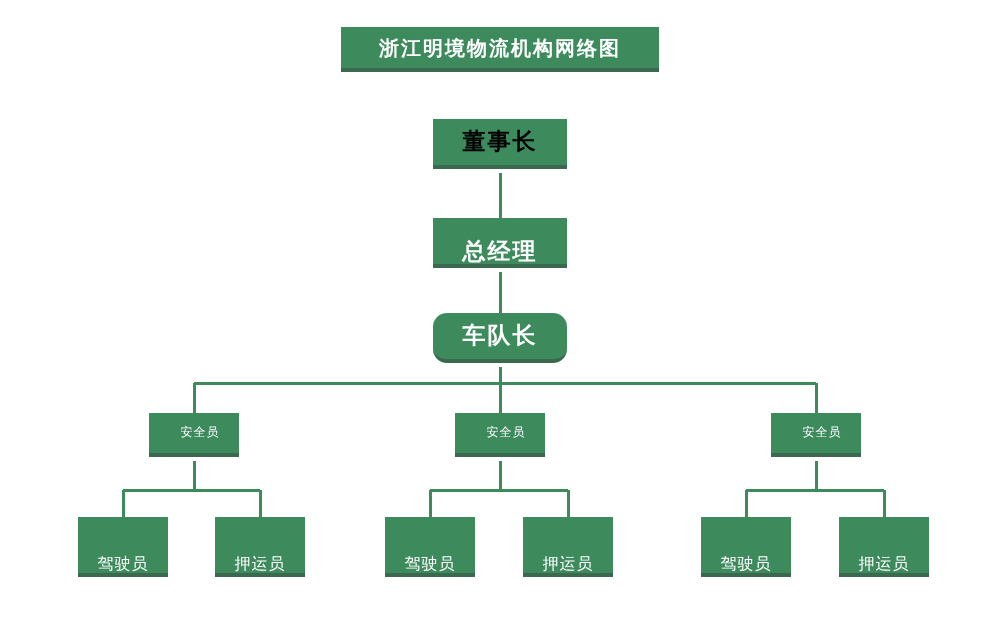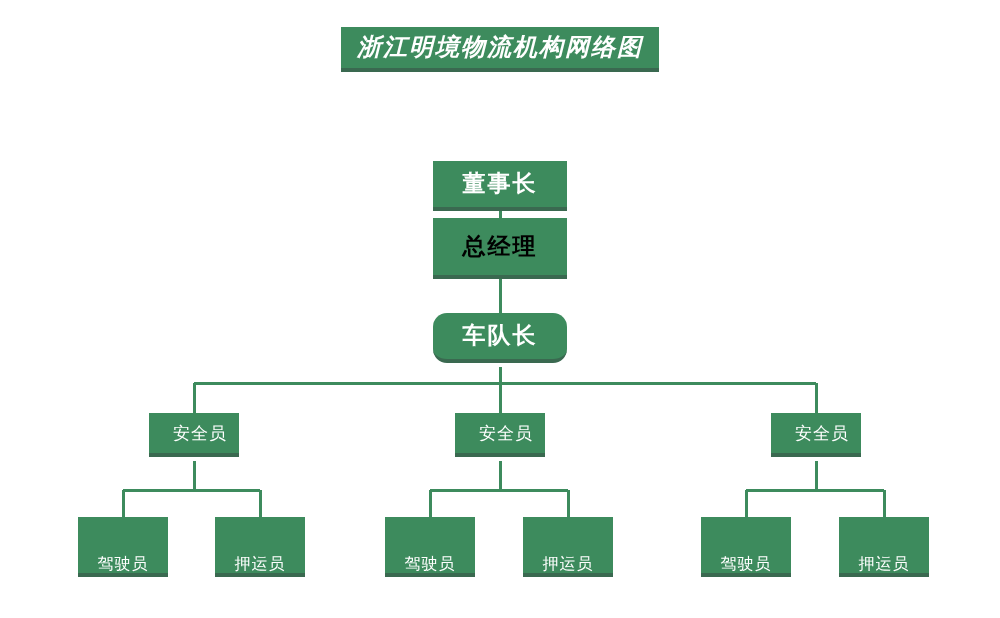--- a/index.html
+++ b/index.html
@@ -38,32 +38,31 @@
     text-align: center;
     line-height: 1.1;
     letter-spacing: 1px;
     white-space: nowrap;
     z-index: 2;
   }
   .node-label {
     display: block;
   }
   .node-title {
-    font-size: 24px;
+    font-size: 20px;
     font-weight: bold;
     letter-spacing: 2px;
-    font-style: italic;
   }
   .node-exec {
     font-size: 23px;
     font-weight: bold;
     letter-spacing: 2px;
   }
   .node-mid {
-    font-size: 17px;
+    font-size: 12px;
     font-weight: normal;
     letter-spacing: 1px;
     padding-left: 12px;
   }
   .node-leaf {
     font-size: 16px;
     font-weight: normal;
     letter-spacing: 1px;
     align-items: flex-end;
   }
@@ -92,25 +91,25 @@
       <line x1="816" y1="461" x2="816" y2="490" stroke="#3d8b5d" stroke-width="3" shape-rendering="crispEdges"></line>
       <line x1="746" y1="490" x2="884" y2="490" stroke="#3d8b5d" stroke-width="3" shape-rendering="crispEdges"></line>
       <line x1="746" y1="490" x2="746" y2="517" stroke="#3d8b5d" stroke-width="3" shape-rendering="crispEdges"></line>
       <line x1="884" y1="490" x2="884" y2="517" stroke="#3d8b5d" stroke-width="3" shape-rendering="crispEdges"></line>
     </svg>
 
   <div class="node node-title" style="left: 341px; top: 27px; width: 318px; height: 45px; background: rgb(61, 139, 93); color: rgb(255, 255, 255); border-bottom-color: rgb(58, 105, 80);">
     <span class="node-label">浙江明境物流机构网络图</span>
   </div>
 
-  <div class="node node-exec" style="left: 433px; top: 119px; width: 134px; height: 50px; background: rgb(61, 139, 93); color: #ffffff; border-bottom-color: rgb(58, 105, 80); margin-top: 42px;">
+  <div class="node node-exec" style="left: 433px; top: 119px; width: 134px; height: 50px; background: rgb(61, 139, 93); color: #000000; border-bottom-color: rgb(58, 105, 80);">
     <span class="node-label">董事长</span>
   </div>
 
-  <div class="node node-exec" style="left: 433px; top: 218px; width: 134px; height: 61px; background: rgb(61, 139, 93); color: #000000; border-bottom-color: rgb(58, 105, 80);">
+  <div class="node node-exec" style="left: 433px; top: 218px; width: 134px; height: 50px; background: rgb(61, 139, 93); color: #ffffff; border-bottom-color: rgb(58, 105, 80); align-items: flex-end;">
     <span class="node-label">总经理</span>
   </div>
 
   <div class="node node-exec" style="left: 433px; top: 313px; width: 134px; height: 50px; background: rgb(61, 139, 93); color: rgb(255, 255, 255); border-bottom-color: rgb(58, 105, 80); border-radius: 14px;">
     <span class="node-label">车队长</span>
   </div>
 
   <div class="node node-mid" style="left: 149px; top: 413px; width: 90px; height: 44px; background: rgb(61, 139, 93); color: rgb(255, 255, 255); border-bottom-color: rgb(58, 105, 80);">
     <span class="node-label">安全员</span>
   </div>

